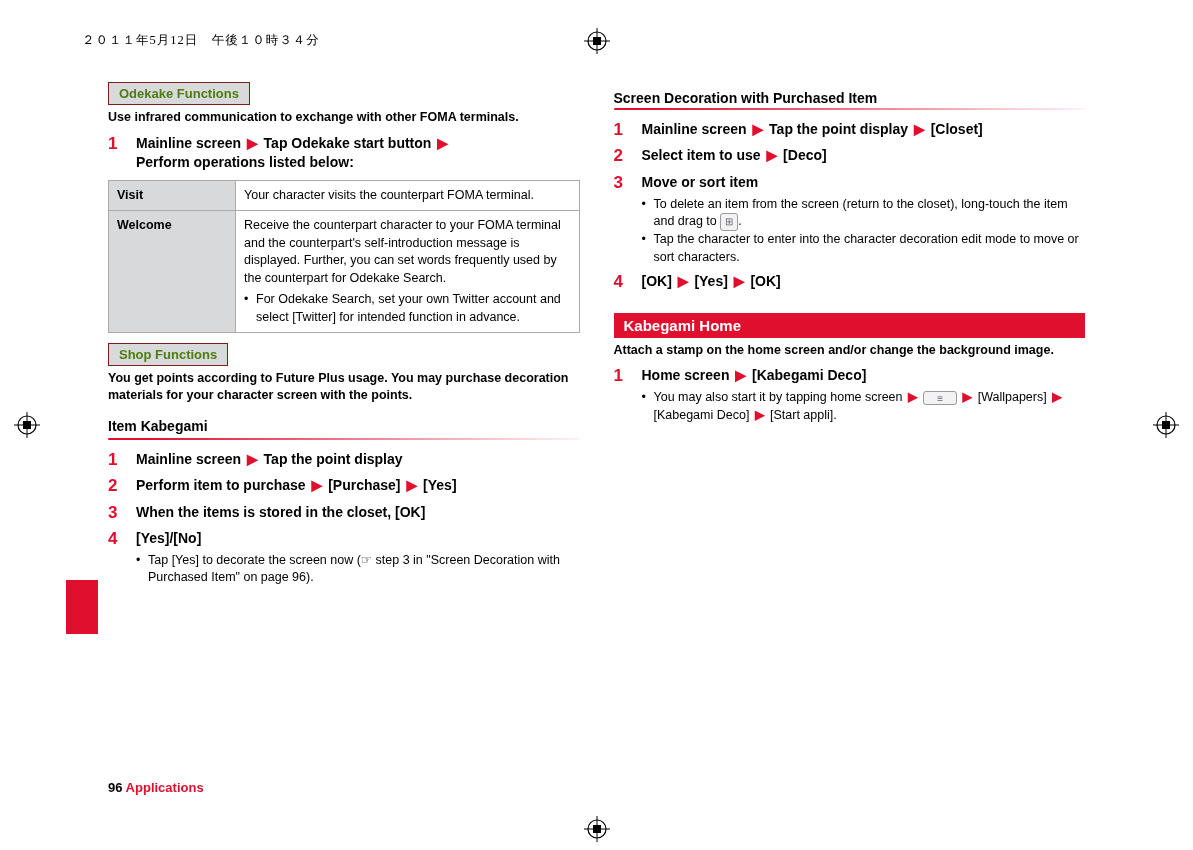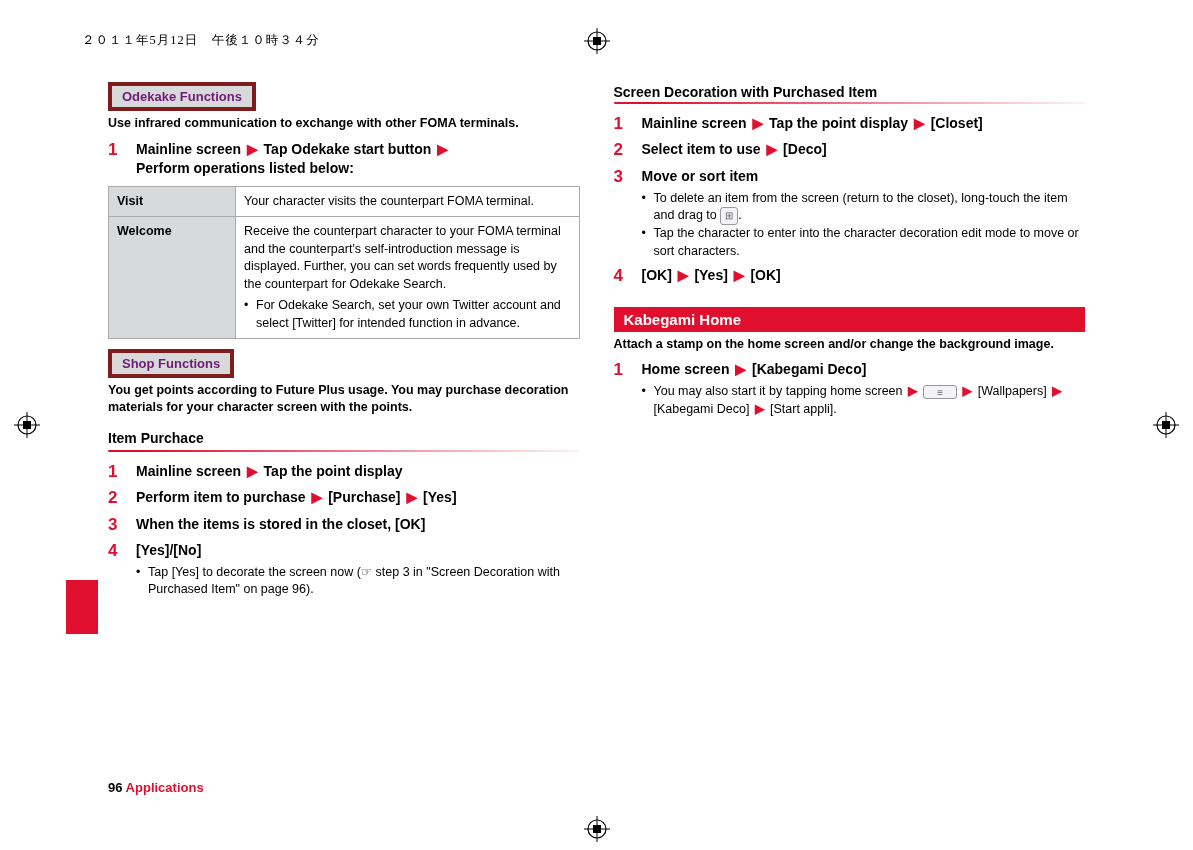--- a/index.html
+++ b/index.html
@@ -44,26 +44,26 @@
   .red-box {
     background: #e10f2e;
     color: #fff;
     font-weight: bold;
     padding: 4px 10px;
     font-size: 15px;
     display: inline-block;
   }
   .gray-box {
     background: #d8d9db;
-    color: #701a75;
+    color: #4d7c0f;
     font-weight: bold;
     padding: 3px 10px;
     font-size: 13px;
     display: inline-block;
-    border: 4px solid #7f1d1d;
+    border: 1px solid #7f1d1d;
   }
   .intro {
     font-weight: bold;
     font-size: 12.5px;
     margin: 4px 0 8px 0;
     line-height: 1.35;
   }
   .step {
     display: flex;
     align-items: flex-start;
@@ -232,21 +232,21 @@
               </div>
         </td>
       </tr>
     </tbody>
       </table>
 
     <div style="height:10px"></div>
     <div class="gray-box">Shop Functions</div>
     <div class="intro">You get points according to Future Plus usage. You may purchase decoration materials for your character screen with the points.</div>
 
-    <div class="section-title">Item Purchace</div>
+    <div class="section-title">Item Kabegami</div>
     <div class="section-divider"></div>
 
     <div class="step">
       <div class="step-num">1</div>
       <div class="step-body">
         <span>Mainline screen</span>
         <span class="arrow">▶</span>
         <span>Tap the point display</span>
       </div>
     </div>
@@ -274,21 +274,21 @@
               <span>Tap [Yes] to decorate the screen now (☞ step 3 in "Screen Decoration with Purchased Item" on page 96).</span>
             </div>
           </div>
       </div>
     </div>
 
   </div>
 
   <div class="col">
 
-    <div class="section-title" style="margin-top:2px">Screen Decoration with Purchased Item</div>
+    <div class="section-title" style="margin-top:8px">Screen Decoration with Purchased Item</div>
     <div class="section-divider short"></div>
 
     <div class="step">
       <div class="step-num">1</div>
       <div class="step-body">
         <span>Mainline screen</span>
         <span class="arrow">▶</span>
         <span>Tap the point display</span>
         <span class="arrow">▶</span>
         <span>[Closet]</span>

